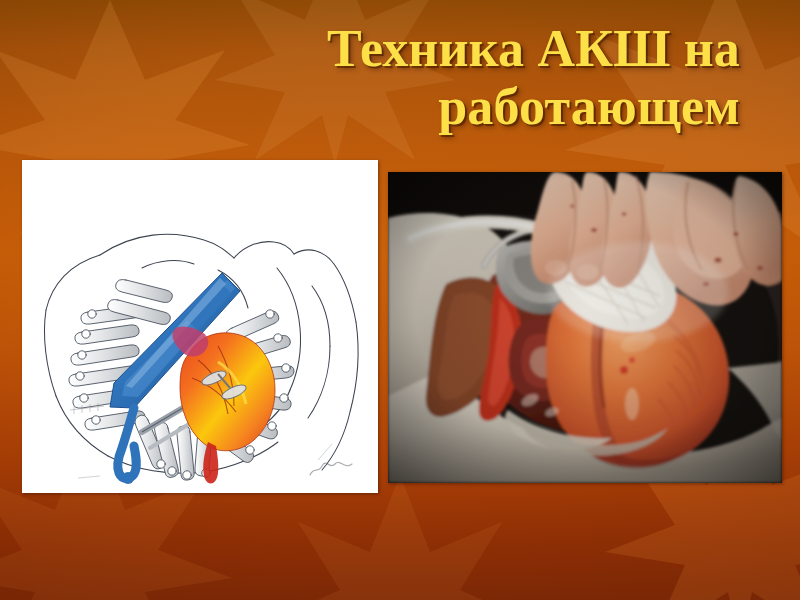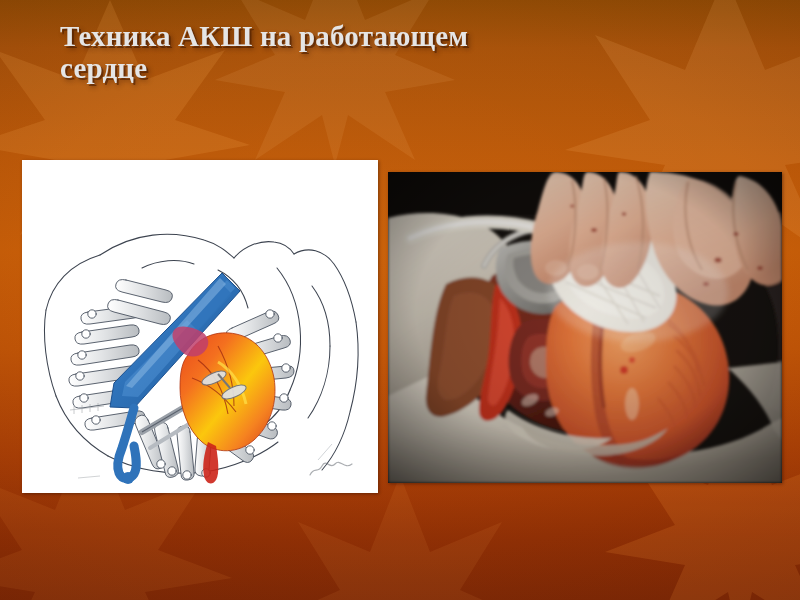--- a/index.html
+++ b/index.html
@@ -51,25 +51,25 @@
     pointer-events: none;
   }
   .leaf svg { display: block; }
 
   
   #title {
     position: absolute;
     left: 60px;
     top: 20px;
     width: 680px;
-    text-align: left;
-    font-size: 29px;
+    text-align: right;
+    font-size: 52px;
     line-height: 1.12;
     font-weight: bold;
-    color: #e5e5e5;
+    color: #fde047;
     letter-spacing: 0.2px;
     text-shadow:
       2px 2px 0 rgba(70,25,0,0.55),
       3px 3px 5px rgba(50,18,0,0.45);
   }
 
   
   .frame {
     position: absolute;
     overflow: hidden;
@@ -136,21 +136,20 @@
   <div class="leaf" style="left:270px; top:470px; width:260px; height:240px; opacity:0.09;">
     <svg viewBox="0 0 260 240">
       <path d="M130 5 L160 82 L232 52 L190 120 L253 148 L182 160 L212 230 L143 185 L130 238 L117 185 L48 230 L78 160 L7 148 L70 120 L28 52 L100 82 Z" fill="#ffab55"></path>
     </svg>
   </div>
 
   <div class="bg-vignette"></div>
 
   <div id="title">
     <div>Техника АКШ на работающем</div>
-    <div>сердце</div>
   </div>
 
   <div class="frame" id="illustration-frame">
     <svg viewBox="0 0 356 333" preserveAspectRatio="xMidYMid meet">
       <defs>
         <linearGradient id="heartGrad" x1="0" y1="0" x2="1" y2="1">
           <stop offset="0%" stop-color="#e8451c"></stop>
           <stop offset="28%" stop-color="#f4701f"></stop>
           <stop offset="55%" stop-color="#fbc70d"></stop>
           <stop offset="78%" stop-color="#f58220"></stop>

